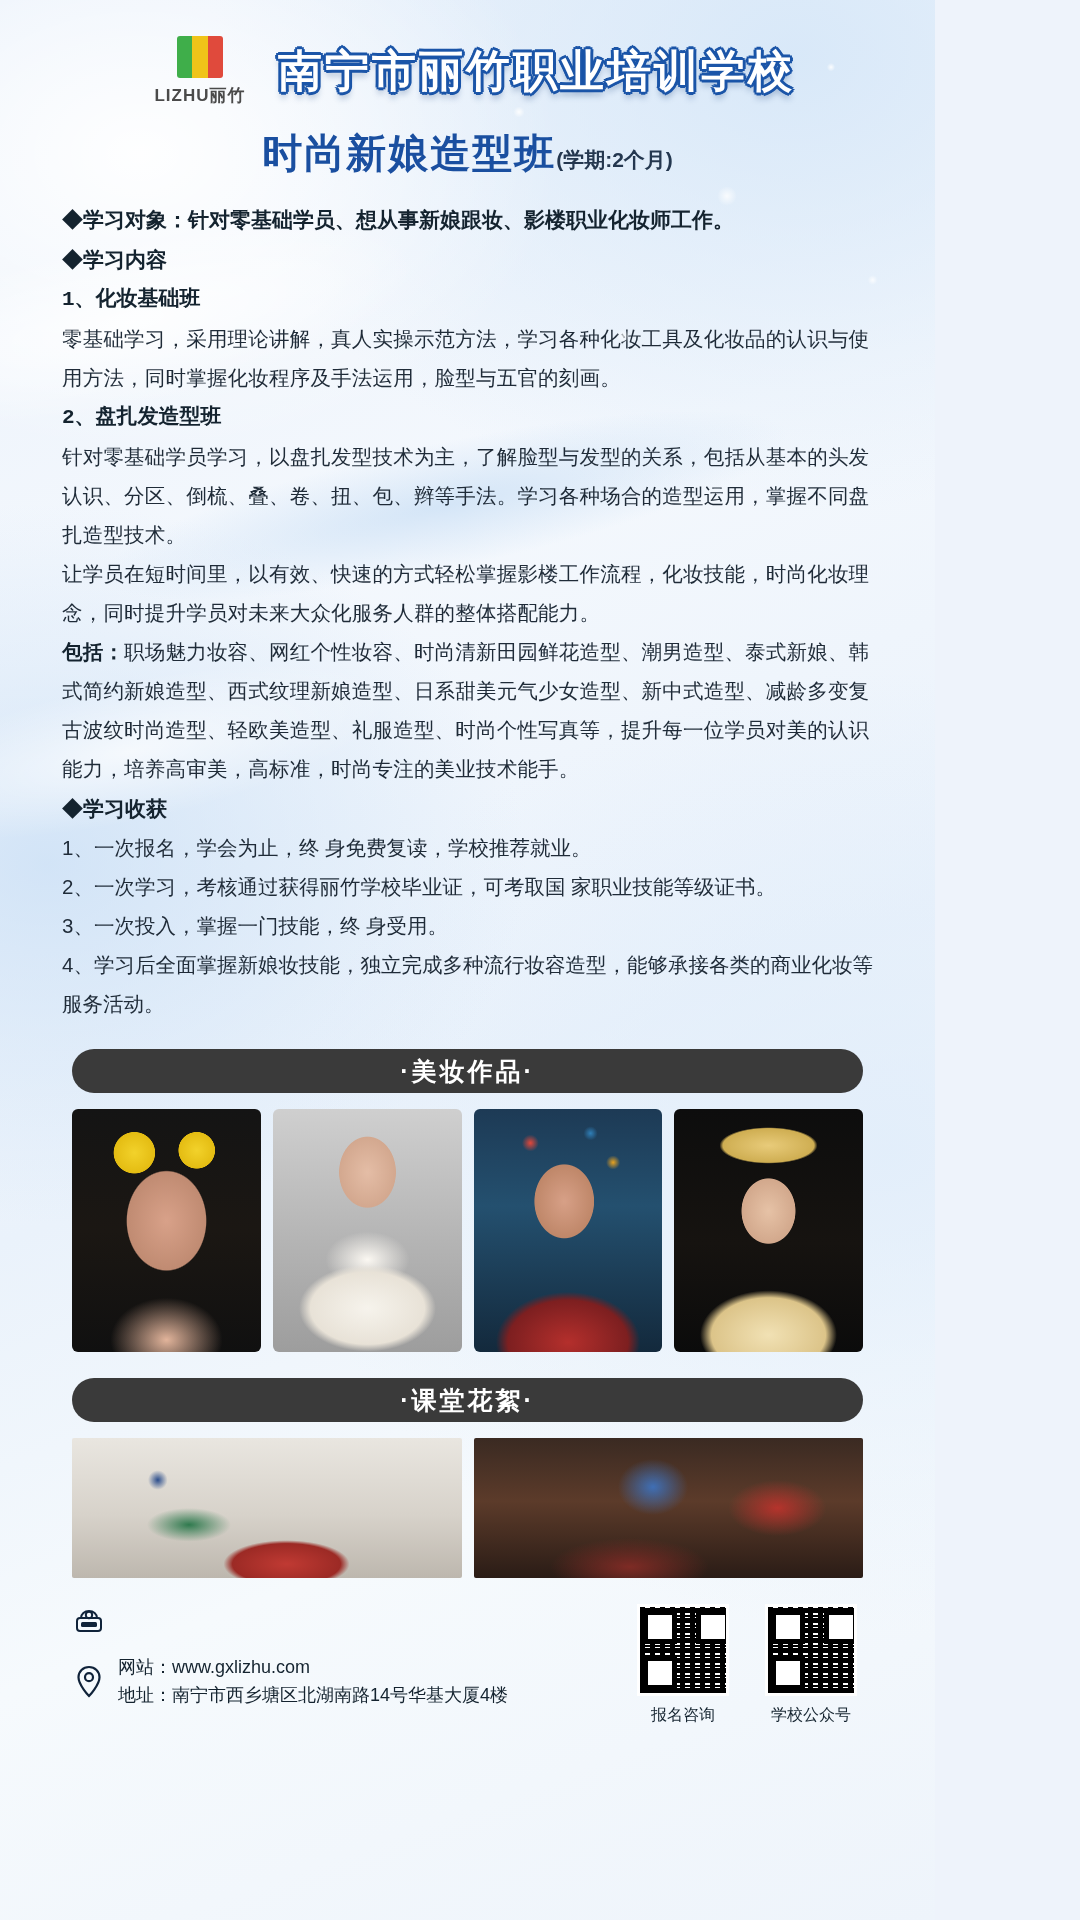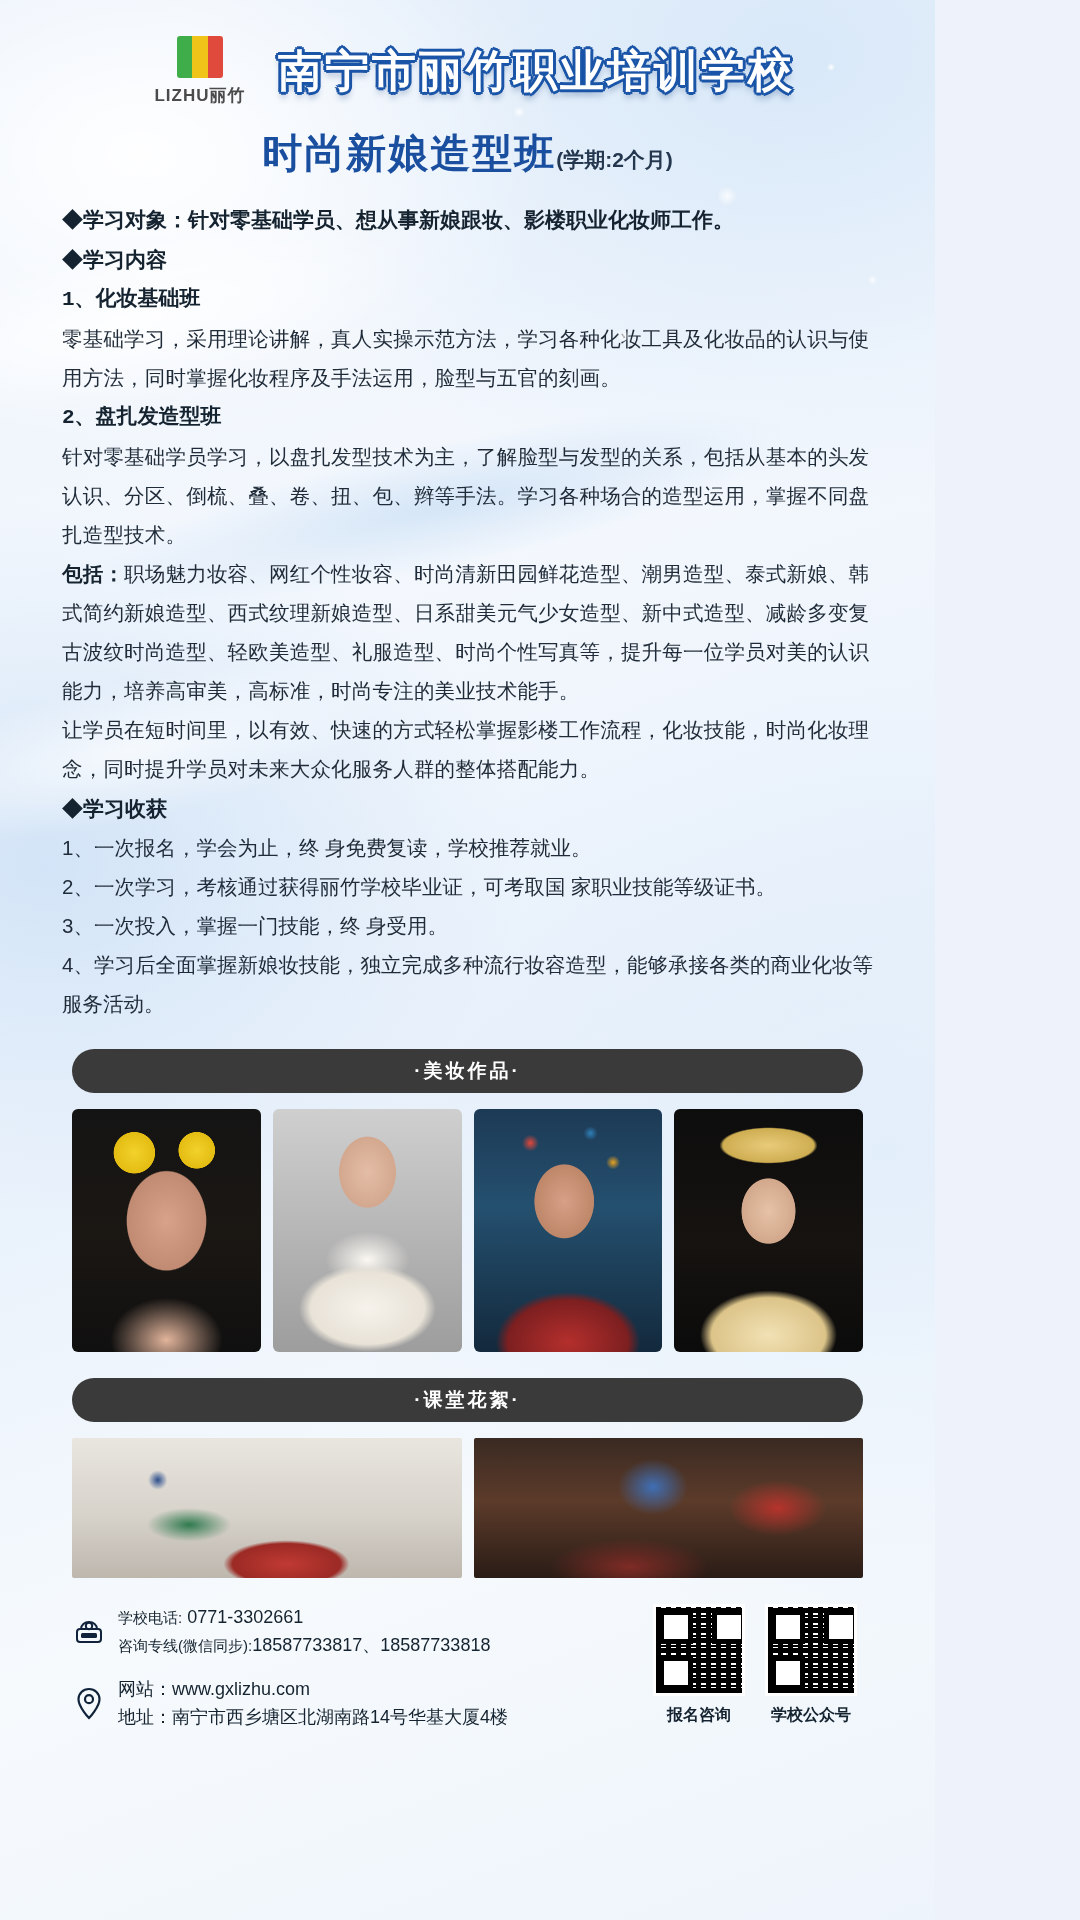--- a/index.html
+++ b/index.html
@@ -153,21 +153,21 @@
   
   .banner {
     margin: 26px 72px 16px 72px;
     height: 44px;
     background: #3a3a3a;
     border-radius: 22px;
     color: #ffffff;
     display: flex;
     align-items: center;
     justify-content: center;
-    font-size: 19px;
+    font-size: 25px;
     font-weight: 700;
     letter-spacing: 3px;
   }
 
   
   .gallery {
     display: flex;
     gap: 12px;
     margin: 0 72px;
   }
@@ -281,23 +281,22 @@
     line-height: 27px;
   }
   .contact-lines .l2 {
     font-size: 18px;
     color: #14232f;
     line-height: 29px;
   }
   .small-label { font-size: 15px; }
   .qr-col {
     display: flex;
-    gap: 20px;
+    gap: 36px;
     padding-right: 6px;
-    font-weight: bold;
   }
   .qr-item { text-align: center; }
   .qr {
     width: 86px; height: 86px;
     background-color: #ffffff;
     background-image:
       linear-gradient(90deg, #000 2px, transparent 2px),
       linear-gradient(0deg, #000 2px, transparent 2px),
       repeating-linear-gradient(90deg, #000 0 5px, #fff 5px 10px),
       repeating-linear-gradient(0deg, #000 0 5px, #fff 5px 10px);
@@ -350,23 +349,23 @@
     </div>
 
     <div class="h-line">◆学习内容</div>
 
     <div class="sub-h">1、化妆基础班</div>
     <div class="para">零基础学习，采用理论讲解，真人实操示范方法，学习各种化妆工具及化妆品的认识与使用方法，同时掌握化妆程序及手法运用，脸型与五官的刻画。</div>
 
     <div class="sub-h">2、盘扎发造型班</div>
     <div class="para">针对零基础学员学习，以盘扎发型技术为主，了解脸型与发型的关系，包括从基本的头发认识、分区、倒梳、叠、卷、扭、包、辫等手法。学习各种场合的造型运用，掌握不同盘扎造型技术。</div>
 
+    <div class="para">让学员在短时间里，以有效、快速的方式轻松掌握影楼工作流程，化妆技能，时尚化妆理念，同时提升学员对未来大众化服务人群的整体搭配能力。</div>
+
     <div class="para"><b>包括：</b><span>职场魅力妆容、网红个性妆容、时尚清新田园鲜花造型、潮男造型、泰式新娘、韩式简约新娘造型、西式纹理新娘造型、日系甜美元气少女造型、新中式造型、减龄多变复古波纹时尚造型、轻欧美造型、礼服造型、时尚个性写真等，提升每一位学员对美的认识能力，培养高审美，高标准，时尚专注的美业技术能手。</span></div>
-
-    <div class="para">让学员在短时间里，以有效、快速的方式轻松掌握影楼工作流程，化妆技能，时尚化妆理念，同时提升学员对未来大众化服务人群的整体搭配能力。</div>
 
     <div class="h-line">◆学习收获</div>
     <div class="list-line">1、一次报名，学会为止，终 身免费复读，学校推荐就业。</div>
     <div class="list-line">2、一次学习，考核通过获得丽竹学校毕业证，可考取国 家职业技能等级证书。</div>
     <div class="list-line">3、一次投入，掌握一门技能，终 身受用。</div>
     <div class="list-line">4、学习后全面掌握新娘妆技能，独立完成多种流行妆容造型，能够承接各类的商业化妆等服务活动。</div>
   </div>
 
   <div class="banner">·美妆作品·</div>
   <div class="gallery">
@@ -399,24 +398,20 @@
 
       <div class="contact-row">
         <span class="ico">
           <svg width="32" height="32" viewBox="0 0 32 32">
             <rect x="4" y="13" width="24" height="13" rx="3" fill="none" stroke="#10233a" stroke-width="2"></rect>
             <path d="M8 13 A8 7 0 0 1 24 13" fill="none" stroke="#10233a" stroke-width="2"></path>
             <circle cx="16" cy="10" r="3.2" fill="none" stroke="#10233a" stroke-width="2"></circle>
             <rect x="8" y="17" width="16" height="5" rx="1.5" fill="#10233a"></rect>
           </svg>
         </span>
-        <div class="contact-lines">
-          <div class="l1"><span class="small-label">学校电话:</span> <span>0771-3302661</span></div>
-          <div class="l2"><span class="small-label">咨询专线(微信同步):</span><span>18587733817、18587733818</span></div>
-        </div>
       </div>
 
       <div class="contact-row">
         <span class="ico">
           <svg width="30" height="34" viewBox="0 0 30 34">
             <path d="M15 2 C9 2 4.5 6.6 4.5 12.2 C4.5 20 15 31 15 31 C15 31 25.5 20 25.5 12.2 C25.5 6.6 21 2 15 2 Z" fill="none" stroke="#10233a" stroke-width="2.2"></path>
             <circle cx="15" cy="12.2" r="4" fill="none" stroke="#10233a" stroke-width="2.2"></circle>
           </svg>
         </span>
         <div class="contact-lines">

